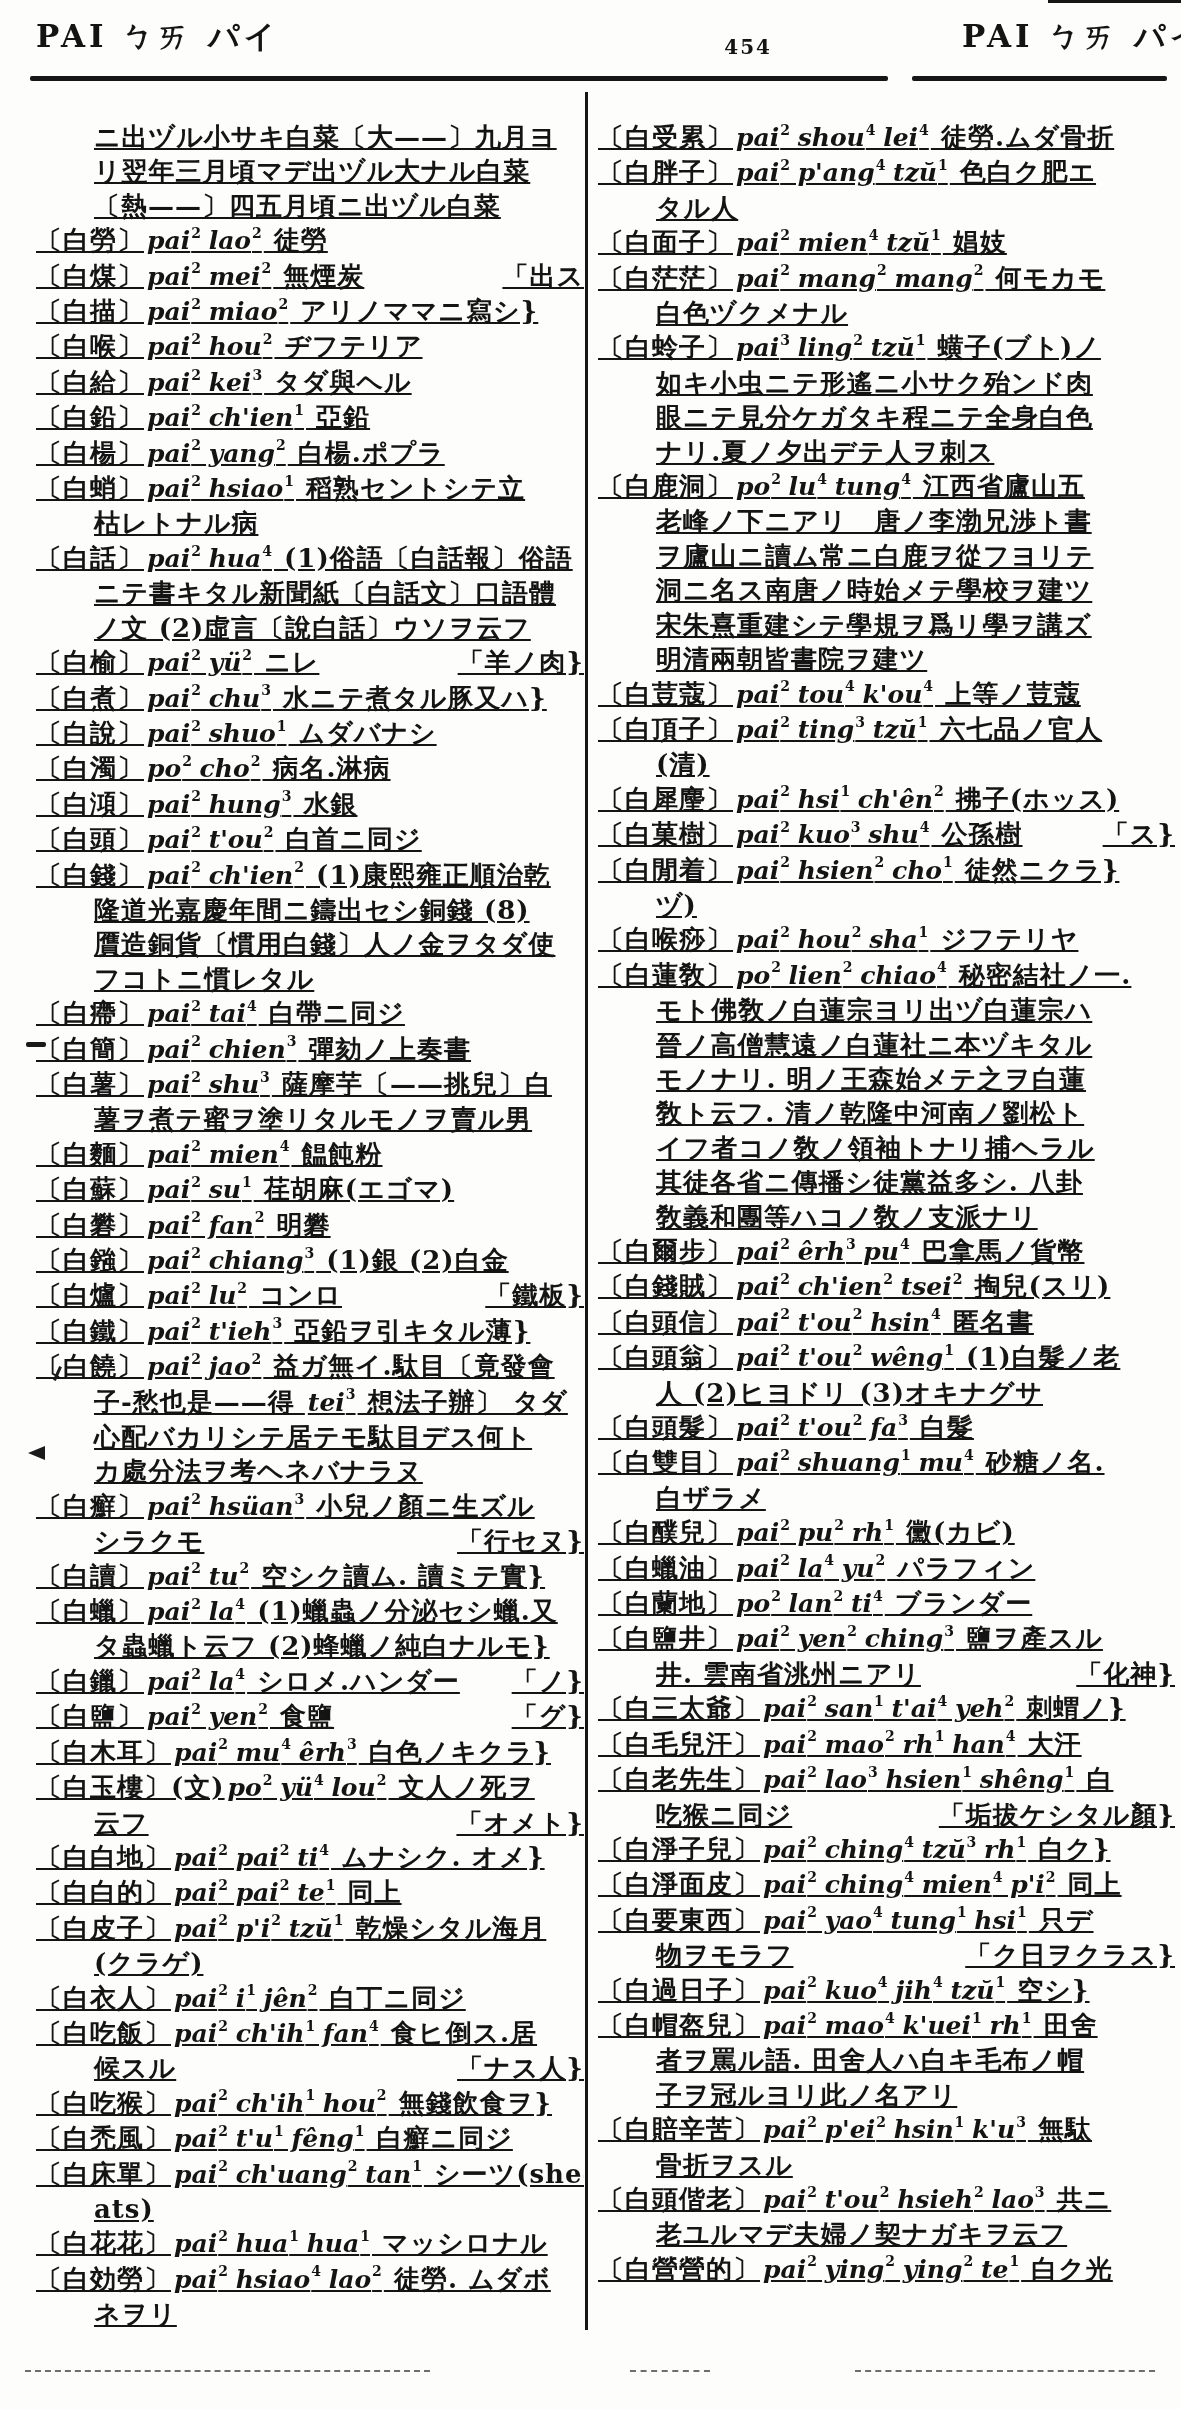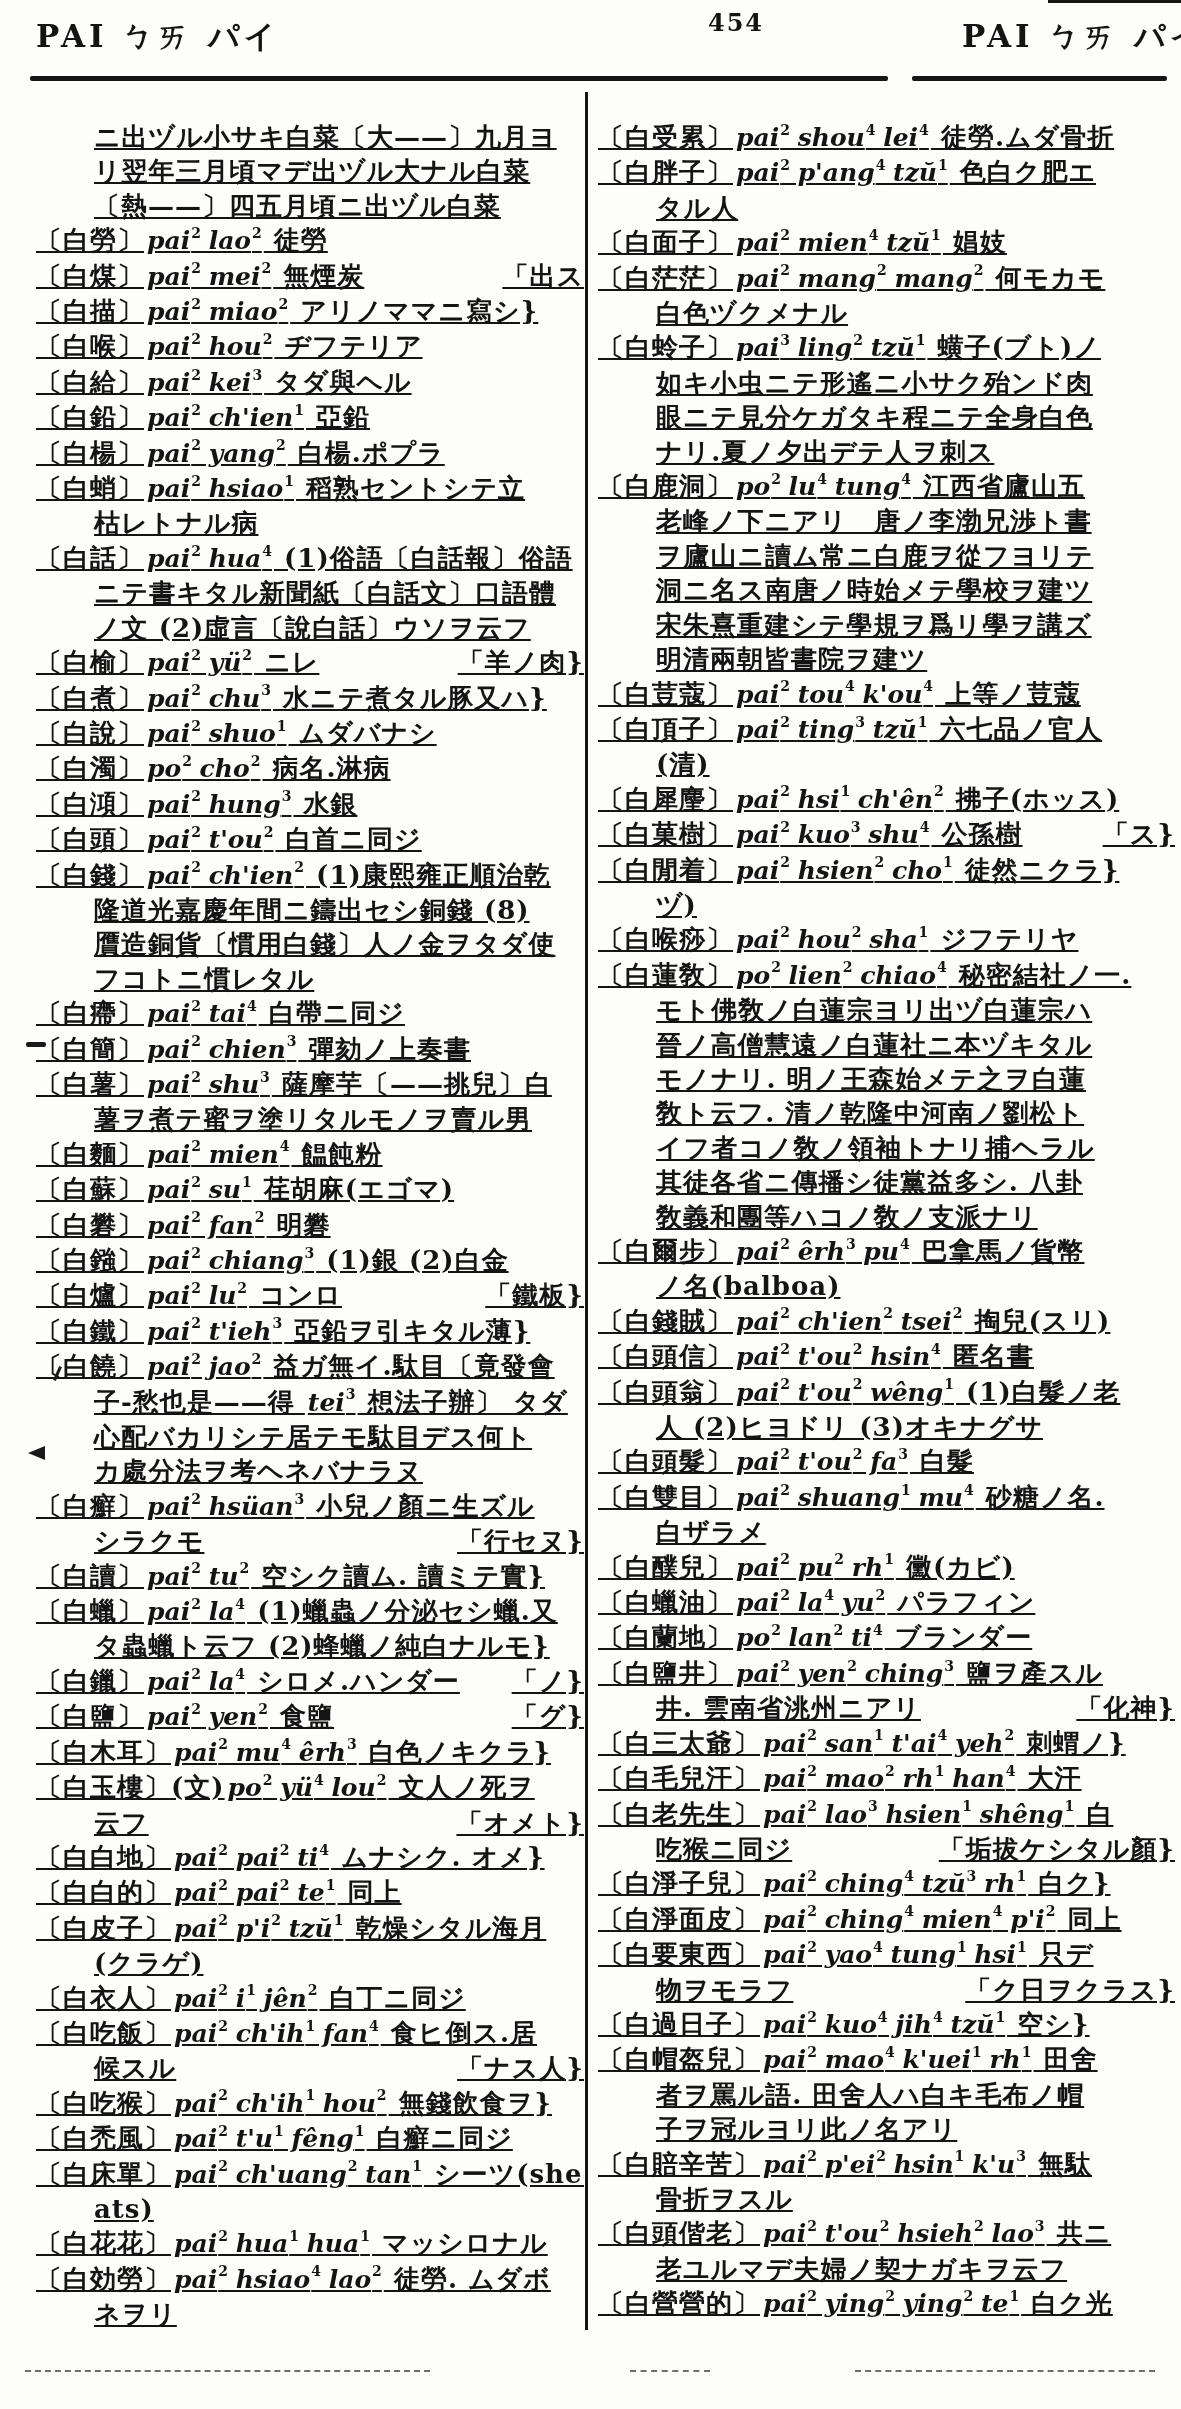--- a/index.html
+++ b/index.html
@@ -6,21 +6,21 @@
   body{
     width:1181px;height:2409px;position:relative;background:#fdfdfb;
     font-family:"DejaVu Serif","Liberation Serif",serif;
     color:#141414;overflow:hidden;
   }
   .page{position:absolute;inset:0;}
   
   .guide{position:absolute;top:16px;font-size:31px;font-weight:bold;letter-spacing:4px;white-space:nowrap;}
   .guide.left{left:36px;}
   .guide.right{left:962px;}
-  .pageno{position:absolute;top:8px;left:700px;width:72px;text-align:center;font-size:24px;font-weight:bold;letter-spacing:2px;}
+  .pageno{position:absolute;top:35px;left:700px;width:72px;text-align:right;font-size:20px;font-weight:bold;letter-spacing:2px;}
   .header-rule{position:absolute;top:76px;height:5px;background:#161616;border-radius:2px;}
   .header-rule.seg1{left:30px;width:858px;}
   .header-rule.seg2{left:912px;width:255px;}
   .artifact-bar{position:absolute;top:0;left:1048px;width:133px;height:3px;background:#161616;}
   
   .col{position:absolute;top:120px;overflow:hidden;text-decoration:underline;}
   .col.left{left:36px;width:548px;}
   .col.right{left:598px;width:577px;}
   .divider{position:absolute;left:585px;top:92px;width:3px;height:2238px;background:#161616;}
   .line{
@@ -351,23 +351,20 @@
       </div>
       <div class="line cont">
         <span class="seg">其徒各省ニ傳播シ徒黨益多シ. 八卦</span>
       </div>
       <div class="line cont">
         <span class="seg">敎義和團等ハコノ敎ノ支派ナリ</span>
       </div>
       <div class="line">
         <span class="seg">〔白爾步〕<i class="rom">pai<sup>2</sup> êrh<sup>3</sup> pu<sup>4</sup></i> 巴拿馬ノ貨幣</span>
       </div>
-      <div class="line cont">
-        <span class="seg">ノ名(balboa)</span>
-      </div>
       <div class="line">
         <span class="seg">〔白錢賊〕<i class="rom">pai<sup>2</sup> ch'ien<sup>2</sup> tsei<sup>2</sup></i> 掏兒(スリ)</span>
       </div>
       <div class="line">
         <span class="seg">〔白頭信〕<i class="rom">pai<sup>2</sup> t'ou<sup>2</sup> hsin<sup>4</sup></i> 匿名書</span>
       </div>
       <div class="line">
         <span class="seg">〔白頭翁〕<i class="rom">pai<sup>2</sup> t'ou<sup>2</sup> wêng<sup>1</sup></i> (1)白髮ノ老</span>
       </div>
       <div class="line cont">

